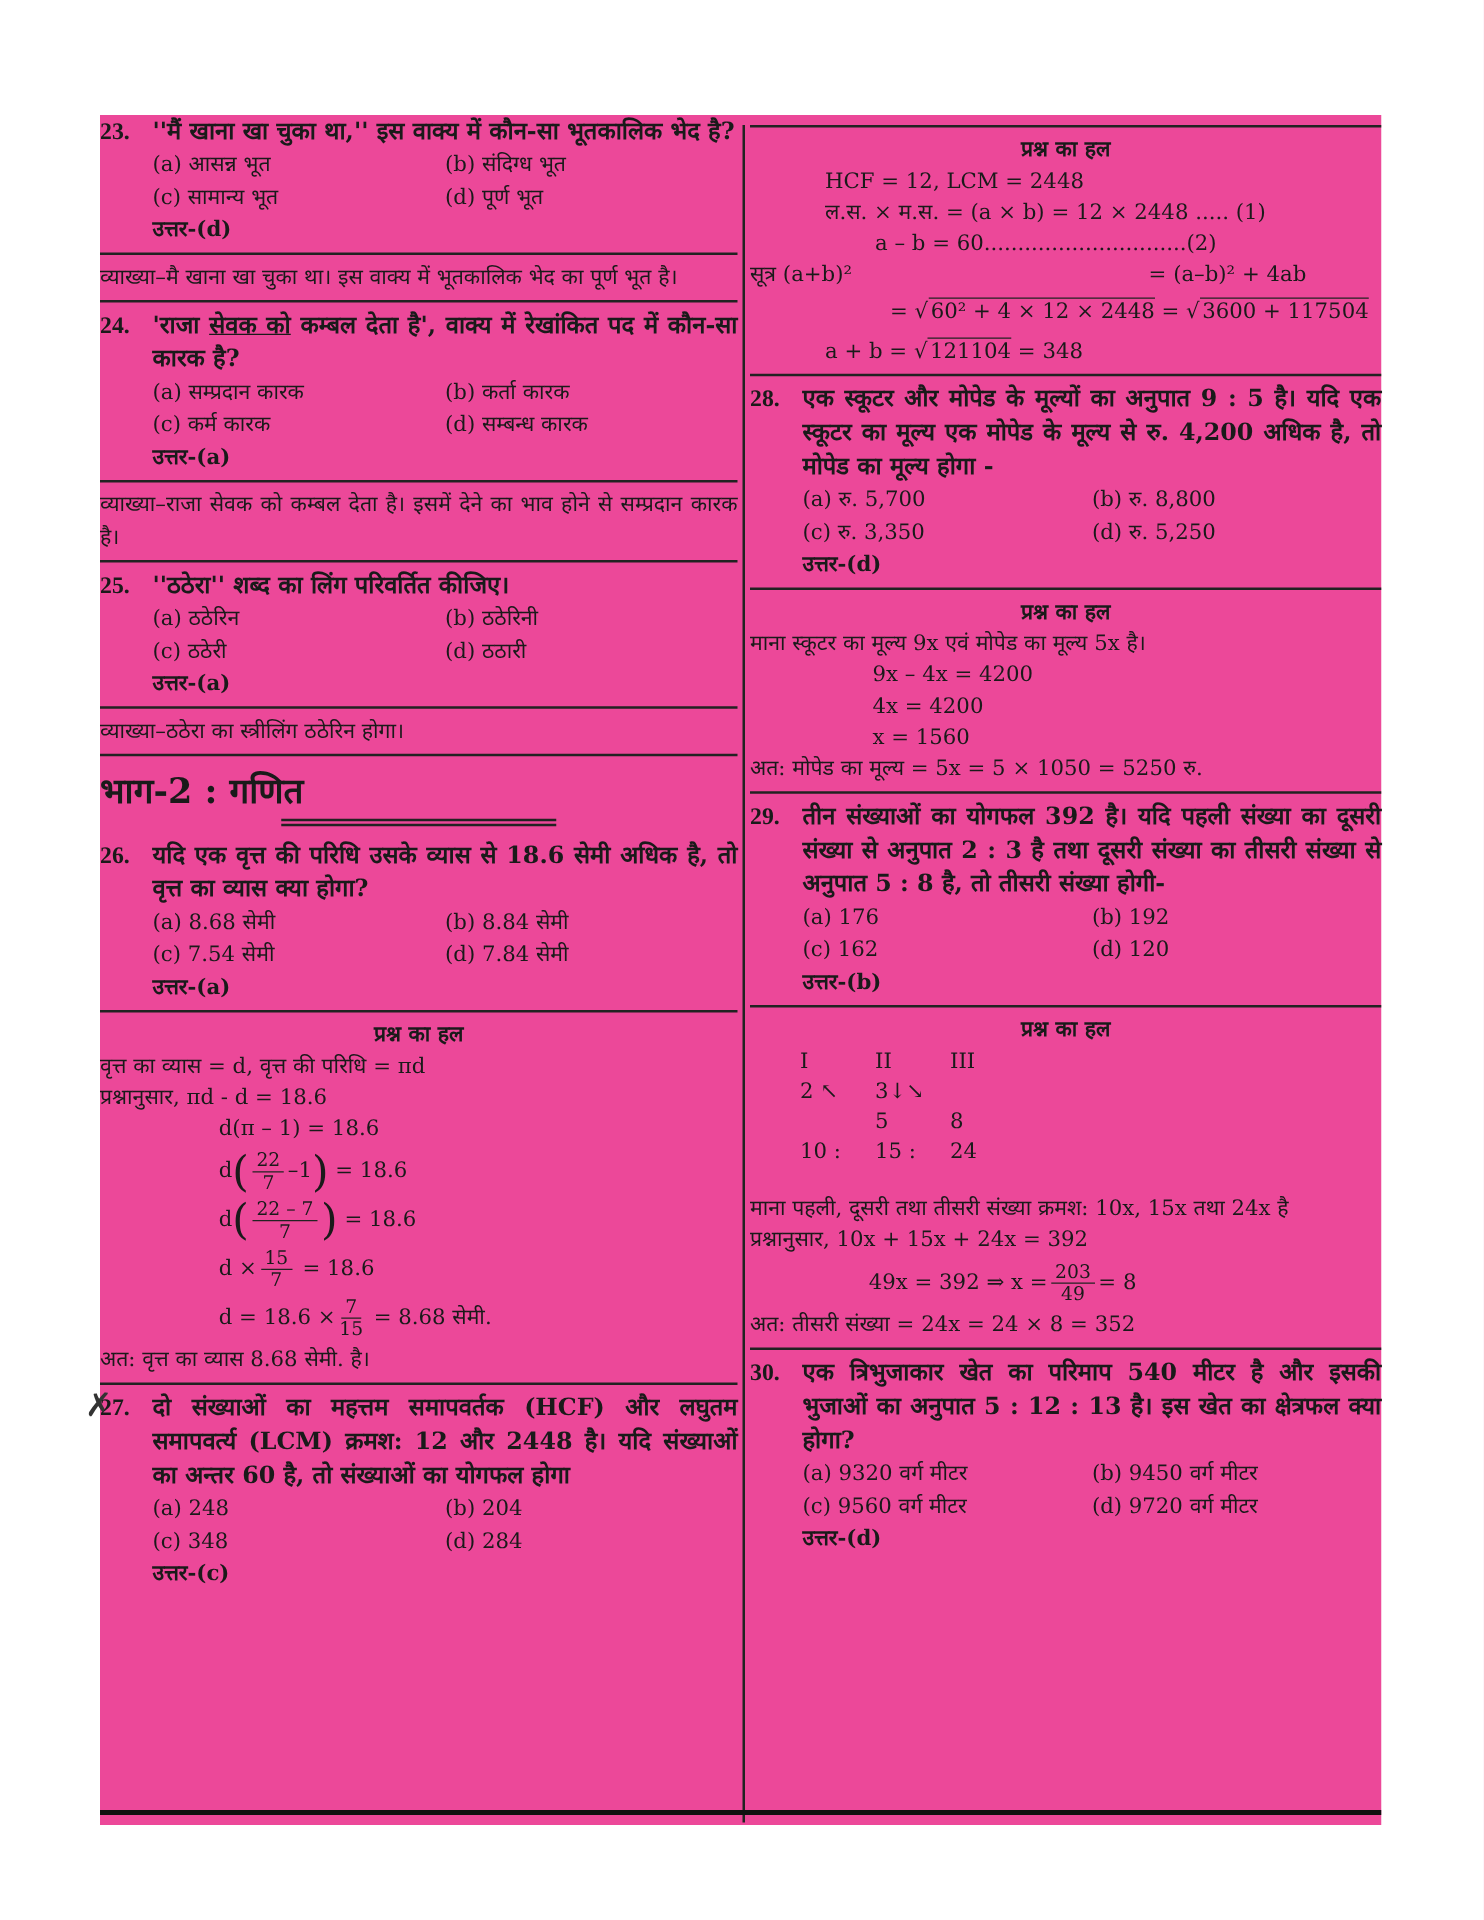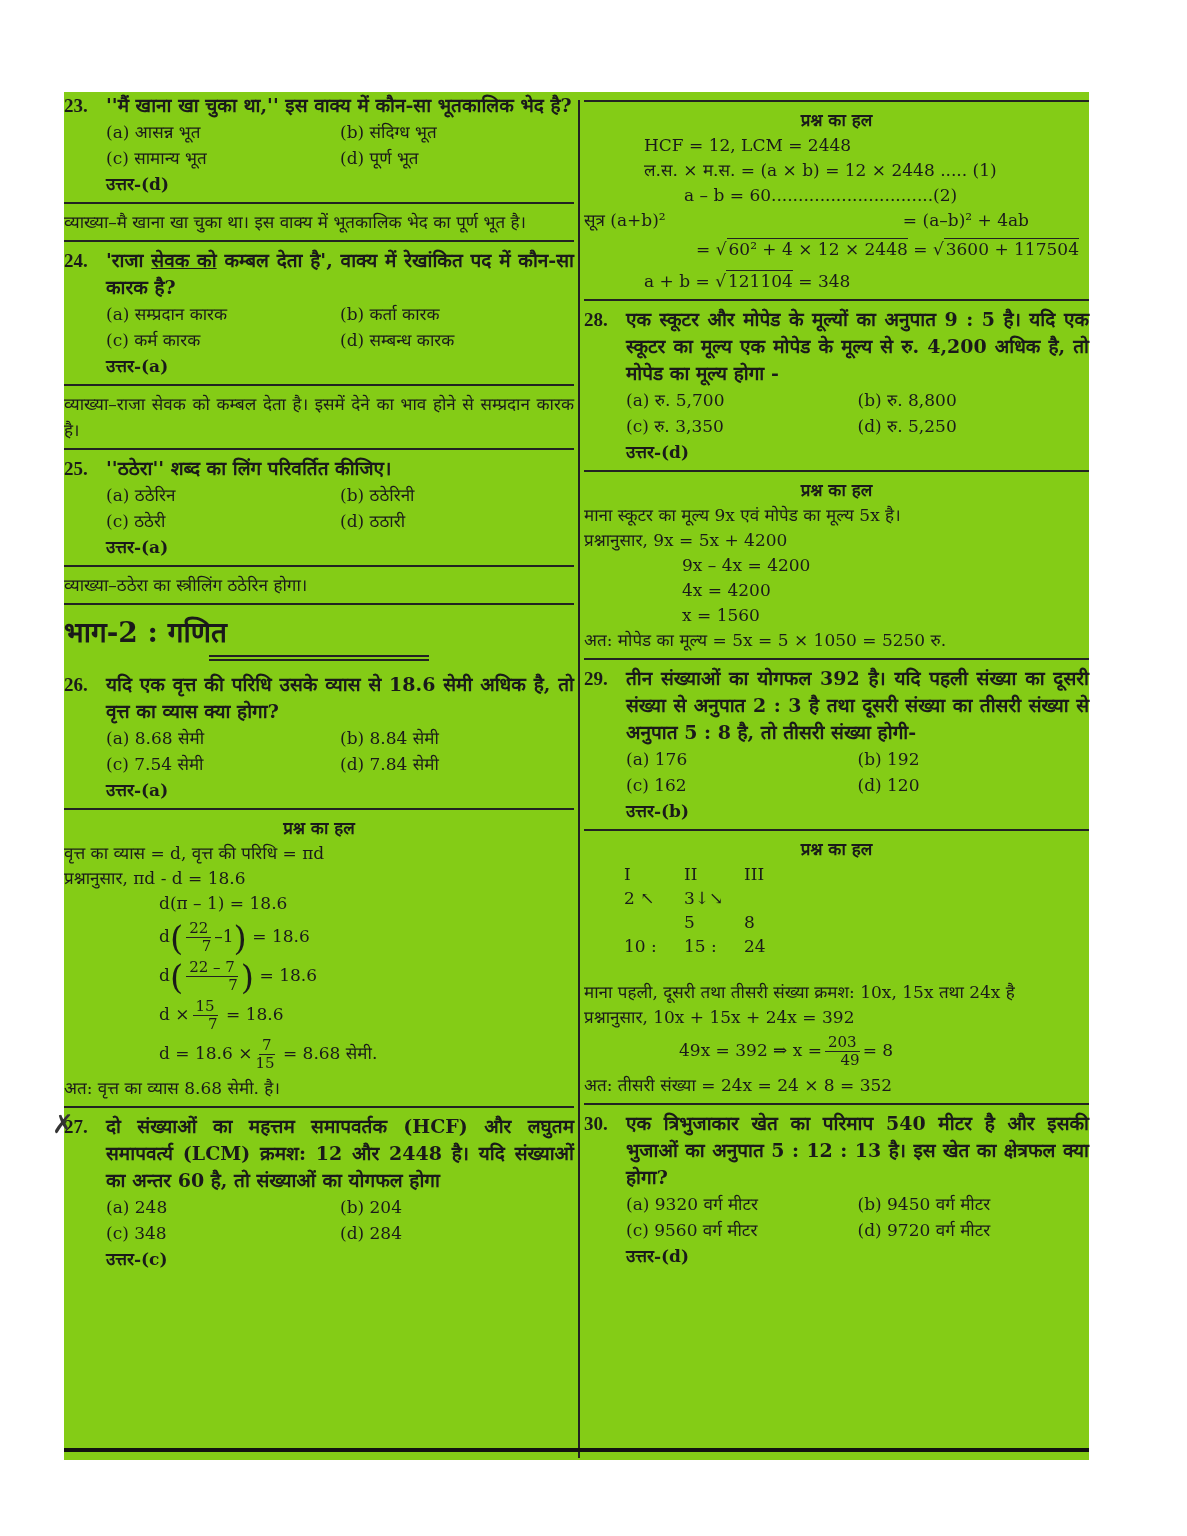--- a/index.html
+++ b/index.html
@@ -1,36 +1,36 @@
 <!DOCTYPE html>
 <html><head>
 <meta charset="utf-8">
 <style>
   html,body{margin:0;padding:0;background:#ffffff;}
   body{width:1187px;height:1536px;position:relative;overflow:hidden;
        font-family:"DejaVu Serif","Liberation Serif",serif;color:#1a1a1a;}
-  .page{position:absolute;left:64px;top:92px;width:1025px;height:1368px;
-        background:#84cc16;}
+  .page{position:absolute;left:80px;top:92px;width:1025px;height:1368px;
+        background:#ec4899;}
   .col{position:absolute;top:0;}
   .col-left{left:0;width:510px;}
   .col-right{left:520px;width:505px;}
   .divider-v{position:absolute;left:514px;top:8px;width:2px;height:1358px;background:#222;}
   .q{position:relative;}
   .qhead{display:flex;font-weight:bold;font-size:19px;line-height:27px;}
   .qnum{width:42px;flex:none;font-family:"Liberation Serif",serif;font-weight:bold;}
   .qtext{flex:1;text-align:justify;}
   .opts{display:grid;grid-template-columns:1fr 1fr;margin-left:42px;font-size:17px;line-height:26px;}
   .ans{margin-left:42px;font-weight:bold;font-size:17px;line-height:26px;}
   .rule{height:2px;background:#222;margin:5px 0;}
   .expl{font-size:17px;line-height:26px;text-align:justify;}
   .sol-title{text-align:center;font-weight:bold;font-size:17px;line-height:26px;}
   .sol{font-size:17px;line-height:25px;}
   .ind{padding-left:95px;}
   .ind2{padding-left:60px;}
-  .frac{display:inline-flex;flex-direction:column;align-items:flex-end;vertical-align:middle;margin:0 3px;font-size:15px;line-height:17px;}
+  .frac{display:inline-flex;flex-direction:column;align-items:center;vertical-align:middle;margin:0 3px;font-size:15px;line-height:17px;}
   .frac .num{border-bottom:1px solid #222;padding:0 3px;}
   .paren{font-size:34px;vertical-align:middle;line-height:30px;}
   .sqrt{border-top:1px solid #222;padding-left:2px;}
   .section-title{text-align:left;font-weight:bold;font-size:28px;line-height:44px;margin-top:6px;}
   .section-under{width:220px;margin:0 auto 10px auto;border-top:2px solid #222;border-bottom:2px solid #222;height:2px;}
   .u{text-decoration:underline;}
   .ratio-grid{display:grid;grid-template-columns:60px 60px 60px;font-size:17px;line-height:24px;margin-left:40px;}
   .mark{position:absolute;left:-12px;top:-4px;font-size:26px;color:#333;}
   .bottom-rule{position:absolute;left:0;top:1356px;width:1025px;height:4px;background:#111;}
 </style>
@@ -196,21 +196,20 @@
         <span>(b) रु. 8,800</span>
         <span>(c) रु. 3,350</span>
         <span>(d) रु. 5,250</span>
       </div>
       <div class="ans">उत्तर-(d)</div>
     </div>
     <div class="rule"></div>
     <div class="sol-title">प्रश्न का हल</div>
     <div class="sol">
       <div>माना स्कूटर का मूल्य 9x एवं मोपेड का मूल्य 5x है।</div>
-      <div>प्रश्नानुसार, 9x = 5x + 4200</div>
       <div style="padding-left:98px;">9x – 4x = 4200</div>
       <div style="padding-left:98px;">4x = 4200</div>
       <div style="padding-left:98px;">x = 1560</div>
       <div>अत: मोपेड का मूल्य = 5x = 5 × 1050 = 5250 रु.</div>
     </div>
     <div class="rule"></div>
 
     <div class="q">
       <div class="qhead">
         <span class="qnum">29.</span>

